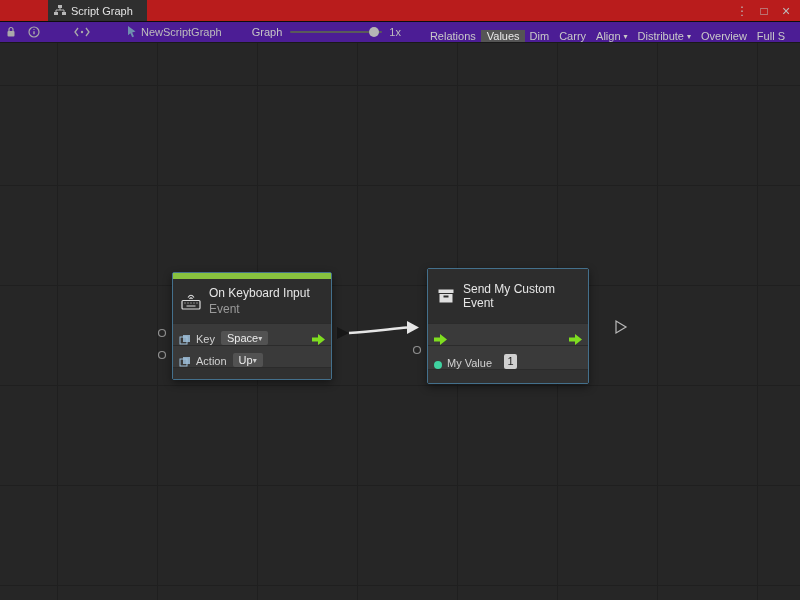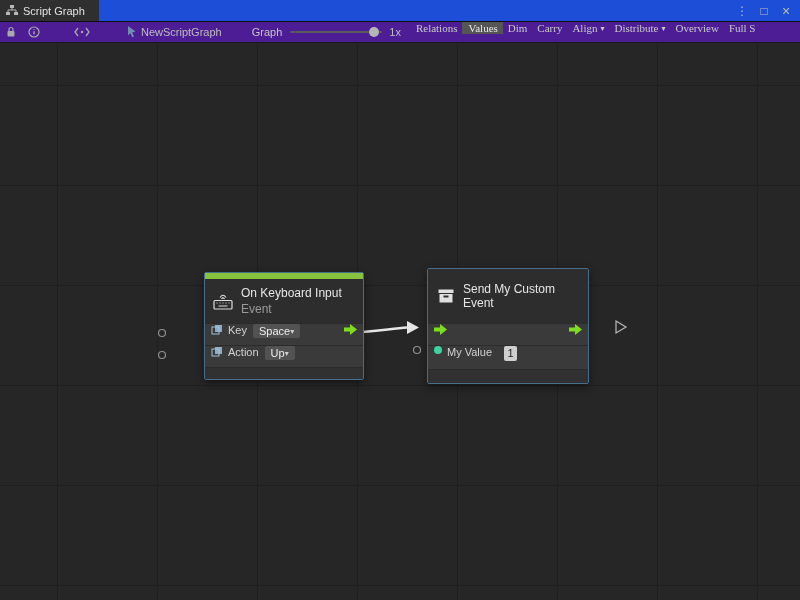--- a/index.html
+++ b/index.html
@@ -8,22 +8,23 @@
     font-family: "Liberation Sans", sans-serif;
     background: #141414;
     color: #c8c8c8;
     font-size: 11px;
     -webkit-font-smoothing: antialiased;
   }
   .window { width: 800px; height: 600px; display: flex; flex-direction: column; }
 
   
   .titlebar {
-    height: 21px; background: #1d4ed8; display: flex; align-items: stretch;
+    height: 21px; background: #b91c1c; display: flex; align-items: stretch;
     flex: 0 0 21px;
+    padding-left: 48px;
   }
   .tab {
     display: flex; align-items: center; gap: 5px; padding: 0 14px 0 6px;
     background: #2f2f2f; color: #e2e2e2; font-size: 11px;
   }
   .win-controls { margin-left: auto; display: flex; align-items: center; gap: 6px; padding-right: 6px; }
   .win-btn {
     width: 16px; height: 16px; display: flex; align-items: center; justify-content: center;
     color: #bdbdbd; font-size: 12px; cursor: default;
   }
@@ -39,21 +40,21 @@
   .tb-icon { display: inline-flex; align-items: center; justify-content: center; }
   .icon-lock { margin-left: 6px; }
   .icon-info { margin-left: 12px; }
   .icon-code { margin-left: 34px; }
   .asset { display: inline-flex; align-items: center; gap: 4px; margin-left: 36px; color: #bdbdbd; }
   .zoom-label { margin-left: 30px; }
   .slider { position: relative; width: 92px; height: 10px; margin-left: 8px; }
   .slider .track { position: absolute; left: 0; right: 0; top: 4px; height: 2px; background: #5a5a5a; border-radius: 1px; }
   .slider .handle { position: absolute; top: 0; left: 86%; width: 10px; height: 10px; border-radius: 50%; background: #b5b5b5; }
   .zoom-val { margin-left: 7px; color: #bdbdbd; }
-  .tb-buttons { display: flex; margin-left: 10px; height: 100%; align-items: flex-start; font-family: Liberation Serif, serif; }
+  .tb-buttons { display: flex; margin-left: 24px; height: 100%; align-items: flex-end; }
   .tb-btn {
     display: flex; align-items: center; gap: 3px; padding: 0 5px; color: #c9c9c9; cursor: default;
   }
   .tb-btn.active { background: #555555; color: #eaeaea; padding-left: 6px; }
   .tb-btn .caret { font-size: 8px; color: #c9c9c9; }
 
   
   .canvas {
     position: relative; flex: 1 1 auto; overflow: hidden;
     background-color: #262626;
@@ -69,21 +70,21 @@
   .node {
     position: absolute; border: 1px solid #44708c; border-radius: 2px;
     background: #2d2d2d; box-shadow: 0 3px 8px rgba(0,0,0,0.45);
   }
   .accent { height: 6px; background: #87c23f; }
   .nhead { display: flex; align-items: center; gap: 8px; padding: 7px 8px; background: #2d2d2d; }
   .nicon { display: inline-flex; flex: 0 0 auto; }
   .ntitle { color: #e6e6e6; font-size: 12px; }
   .nsub { color: #9a9a9a; font-size: 12px; margin-top: 2px; }
   .nrow {
-    display: flex; align-items: flex-start; height: 22px; padding: 0 6px;
+    display: flex; align-items: flex-end; height: 22px; padding: 0 6px;
     background: #3a3a3a; border-top: 1px solid #2b2b2b;
   }
   .rlabel { color: #d2d2d2; margin: 0 6px 0 5px; }
   .dropdown {
     display: inline-flex; align-items: center; 
     background: #525252; border-radius: 2px; padding: 1px 6px; color: #ececec; cursor: default;
   }
   .dropdown .caret { font-size: 8px; color: #cfcfcf; }
   .flow { display: inline-flex; align-items: center; }
   .flow.right { margin-left: auto; }
@@ -192,21 +193,21 @@
       <circle cx="162" cy="312" r="3.5" fill="none" stroke="#8f8f8f" stroke-width="1.2"></circle>
       <circle cx="417" cy="307" r="3.5" fill="none" stroke="#8f8f8f" stroke-width="1.2"></circle>
 
       <polygon points="337,284 337,296 349,290" fill="#171717"></polygon>
       <path d="M349 290 C 370 289, 390 286, 407 284.5" stroke="#e6e6e6" stroke-width="2.5" fill="none"></path>
       <polygon points="407,278 407,291 419,284.5" fill="#e6e6e6"></polygon>
 
       <polygon points="616,278 616,290 626,284" fill="none" stroke="#b9b9b9" stroke-width="1.2"></polygon>
     </svg>
 
-    <div class="node" style="left:172px; top:229px; width:160px;margin-left:32px;">
+    <div class="node" style="left:172px; top:229px; width:160px;">
       <div class="accent"></div>
       <div class="nhead">
         <span class="nicon">
           <svg width="20" height="17" viewBox="0 0 20 17">
             <path d="M7 4.5 q3 -4.5 6 0" fill="none" stroke="#dcdcdc" stroke-width="1.1"></path>
             <path d="M8.5 6 q1.5 -2.2 3 0" fill="none" stroke="#dcdcdc" stroke-width="1.1"></path>
             <rect x="1" y="7.5" width="18" height="8.5" rx="1" fill="none" stroke="#dcdcdc" stroke-width="1.2"></rect>
             <path d="M3.5 10 h1 M6.5 10 h1 M9.5 10 h1 M12.5 10 h1 M15.5 10 h1 M5.5 13 h9" stroke="#dcdcdc" stroke-width="1.1"></path>
           </svg>
         </span>

